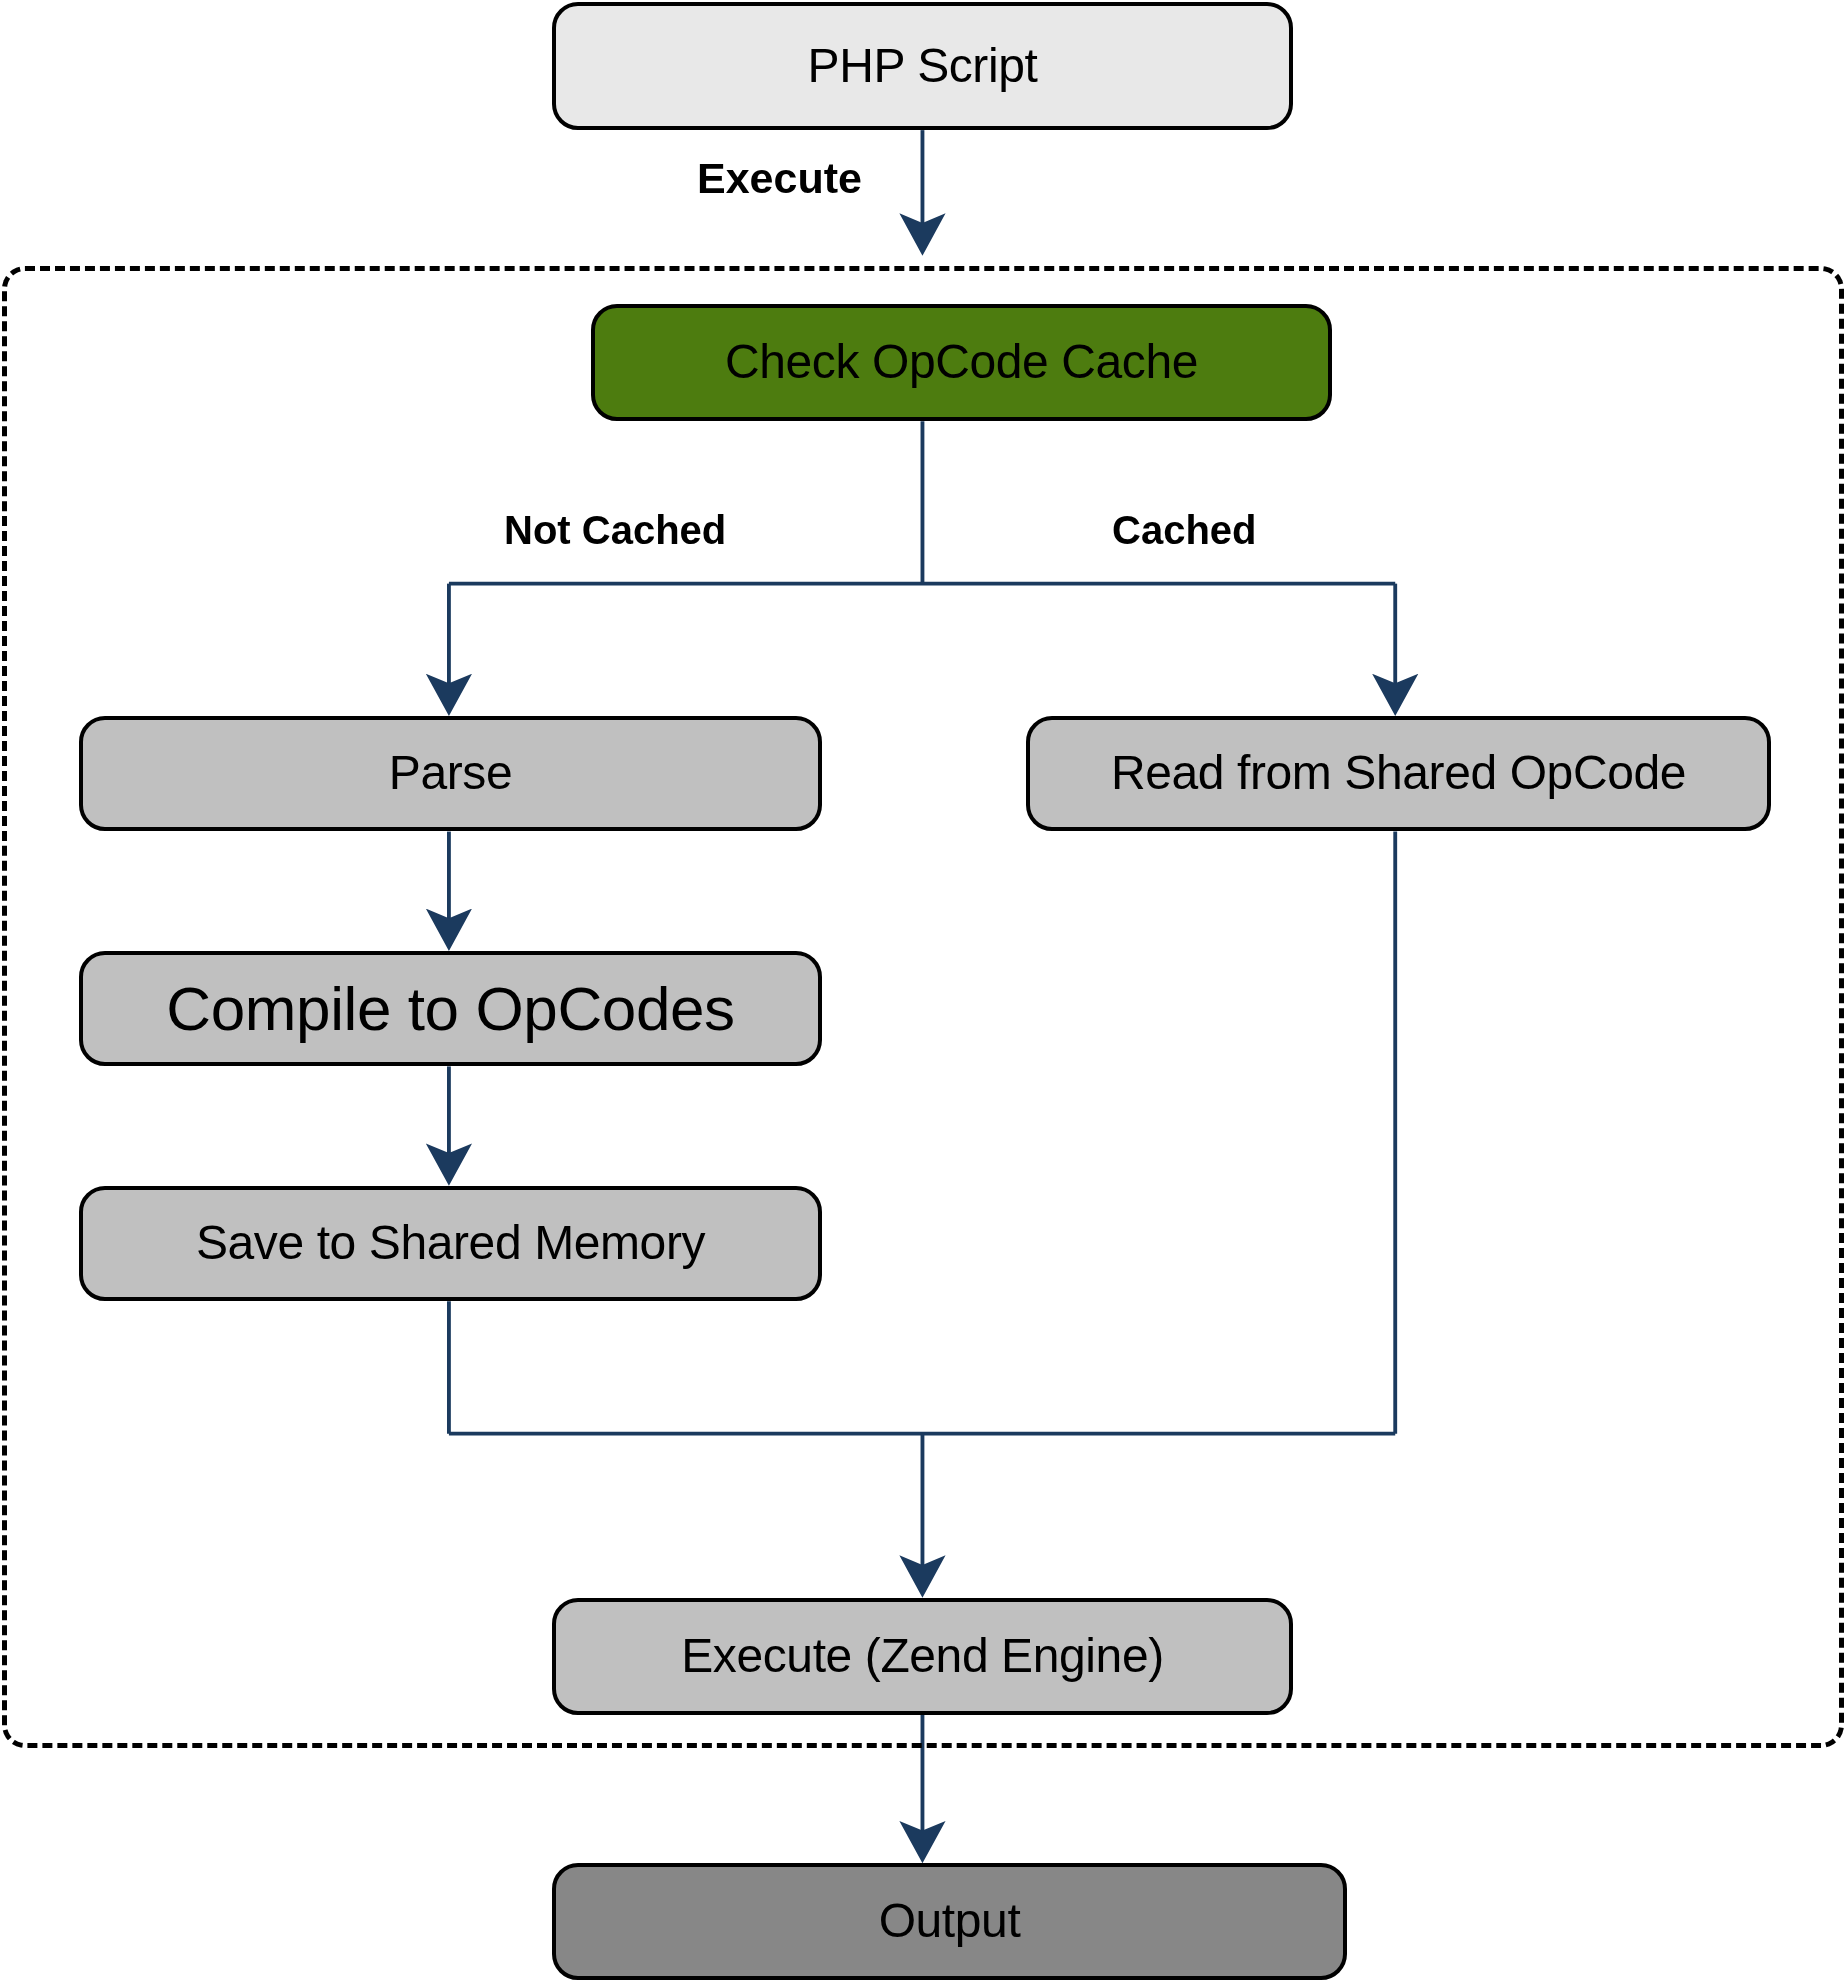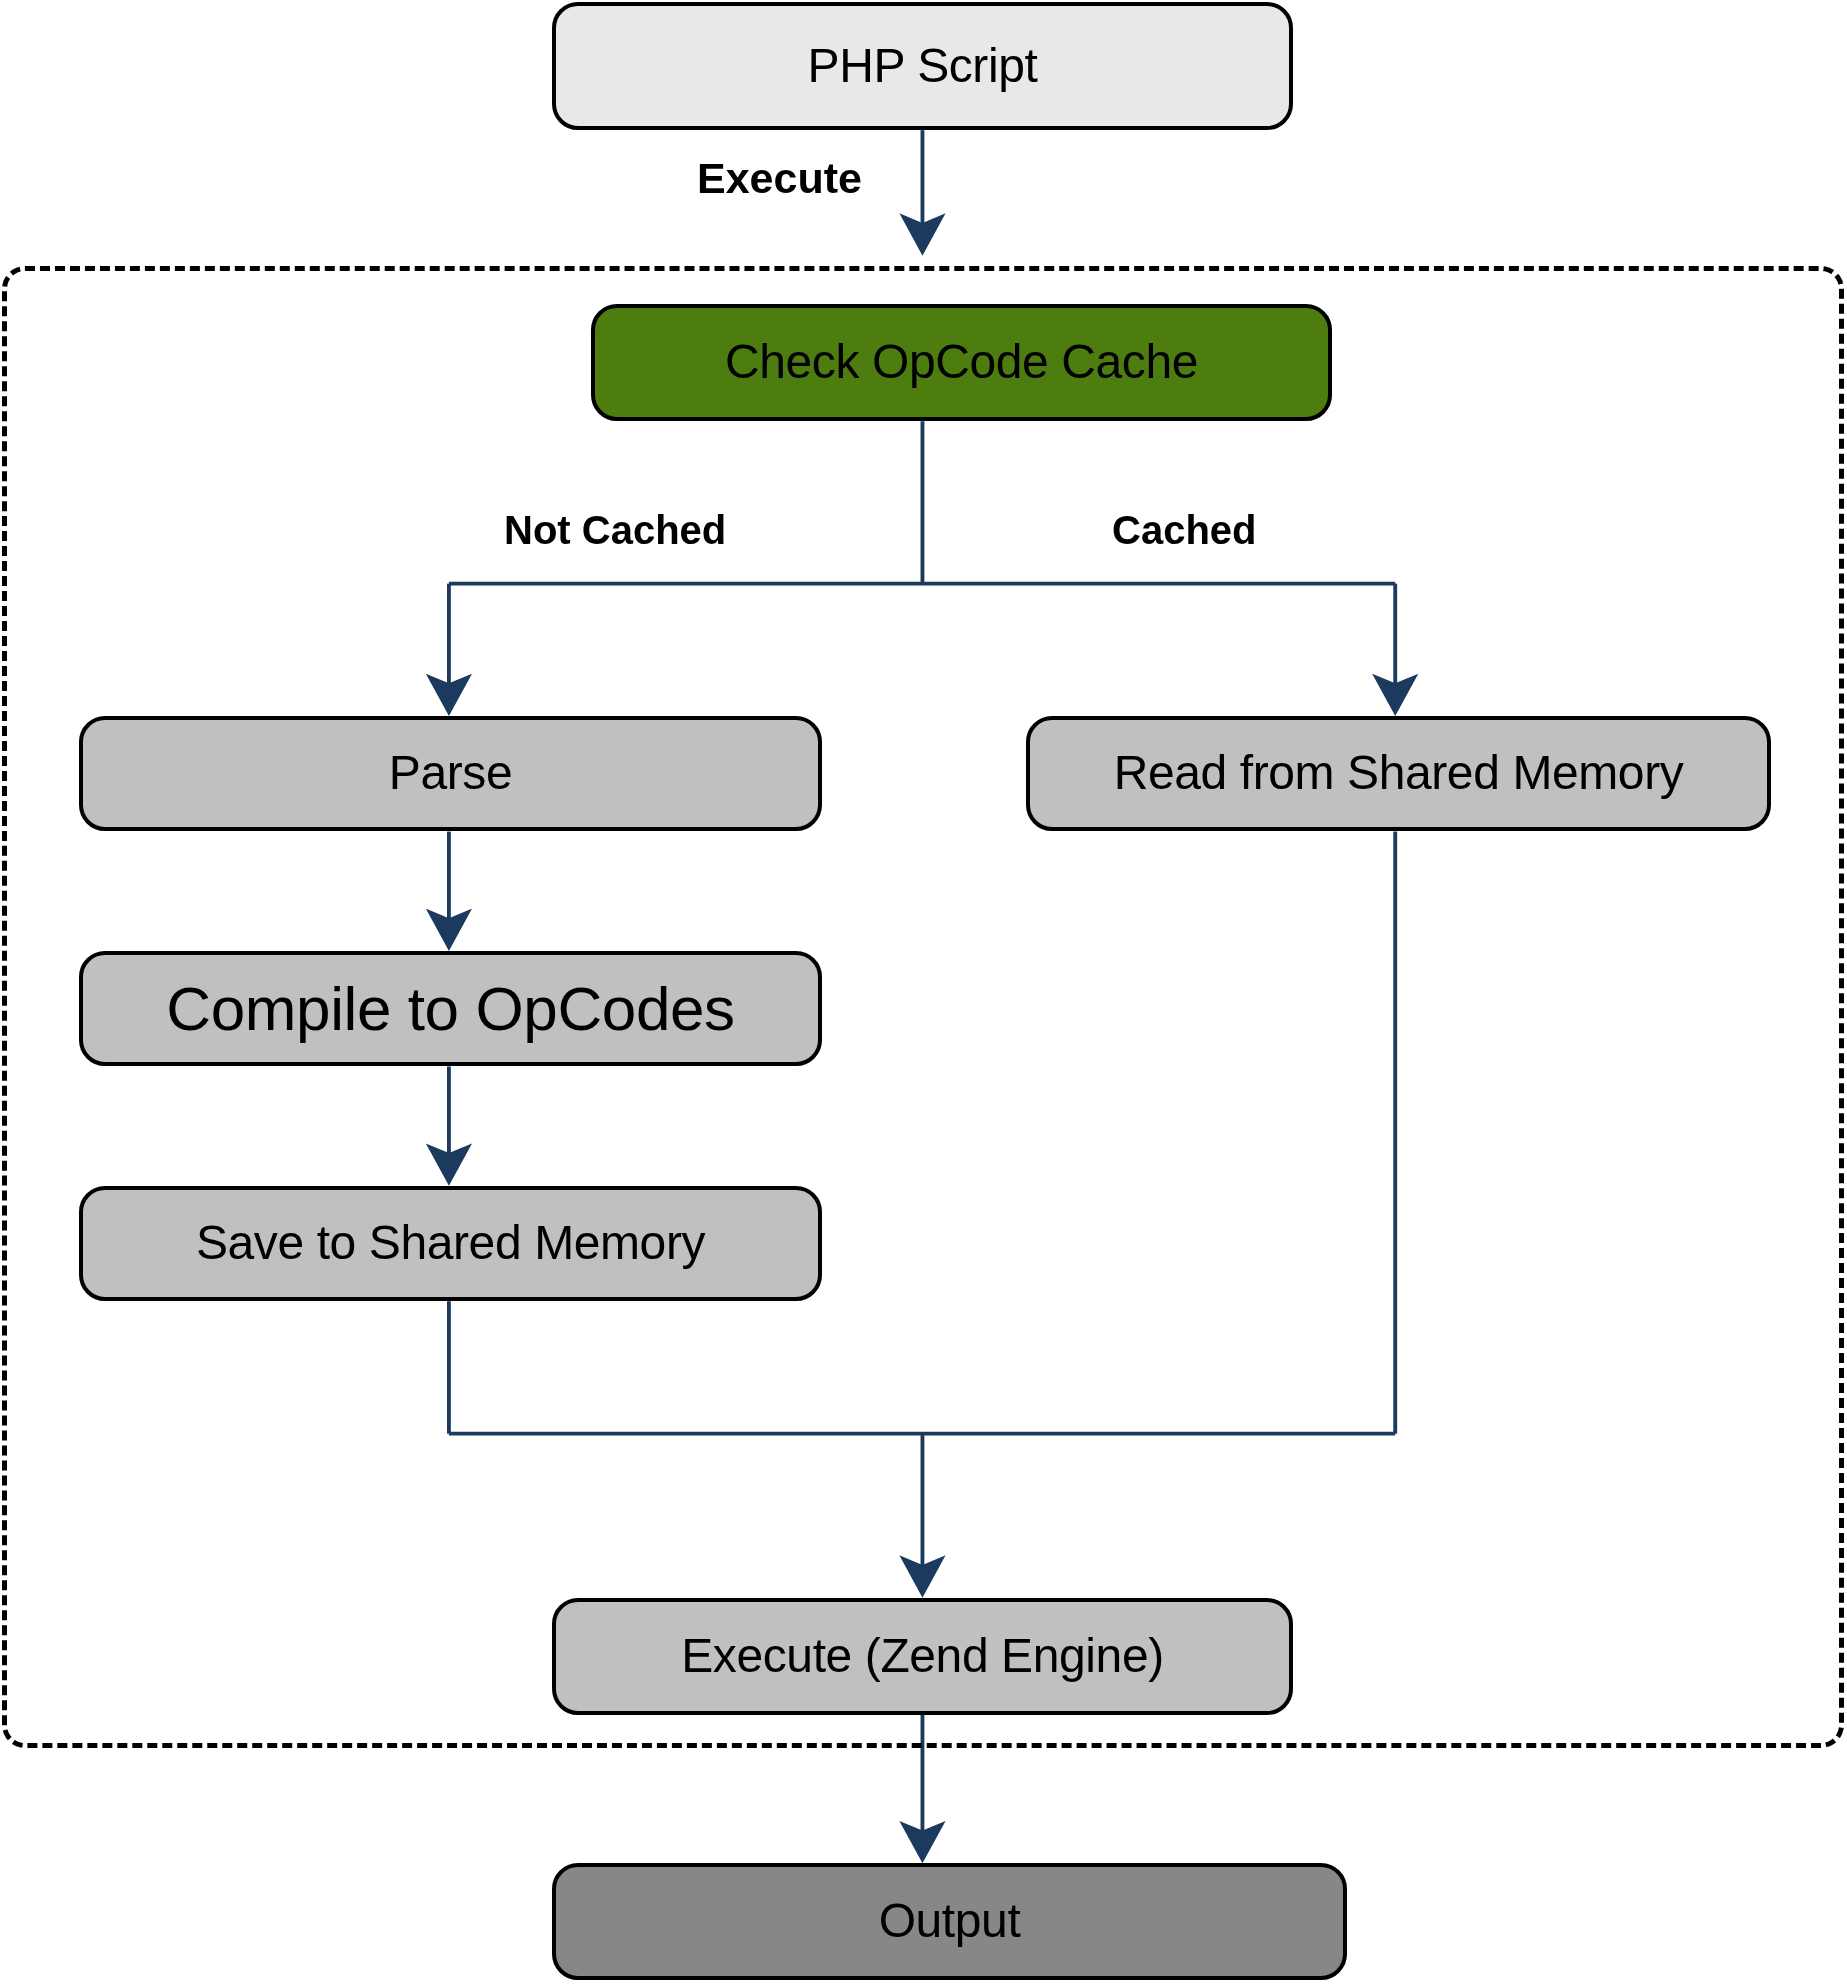--- a/index.html
+++ b/index.html
@@ -114,21 +114,21 @@
 
   <div class="node" style="left:552px; top:304px; width:741px; height:117px; background:#4d7c0f; font-size:48px;margin-left:39px;">
     <span class="node-label">Check OpCode Cache</span>
   </div>
 
   <div class="node" style="left:79px; top:716px; width:743px; height:115px; background:#c0c0c0; font-size:48px;">
     <span class="node-label">Parse</span>
   </div>
 
   <div class="node" style="left:1026px; top:716px; width:745px; height:115px; background:#c0c0c0; font-size:48px;">
-    <span class="node-label">Read from Shared Memory</span>
+    <span class="node-label">Read from Shared OpCode</span>
   </div>
 
   <div class="node" style="left:79px; top:951px; width:743px; height:115px; background:#c0c0c0; font-size:62px;">
     <span class="node-label">Compile to OpCodes</span>
   </div>
 
   <div class="node" style="left:79px; top:1186px; width:743px; height:115px; background:#c0c0c0; font-size:48px;">
     <span class="node-label">Save to Shared Memory</span>
   </div>
 

